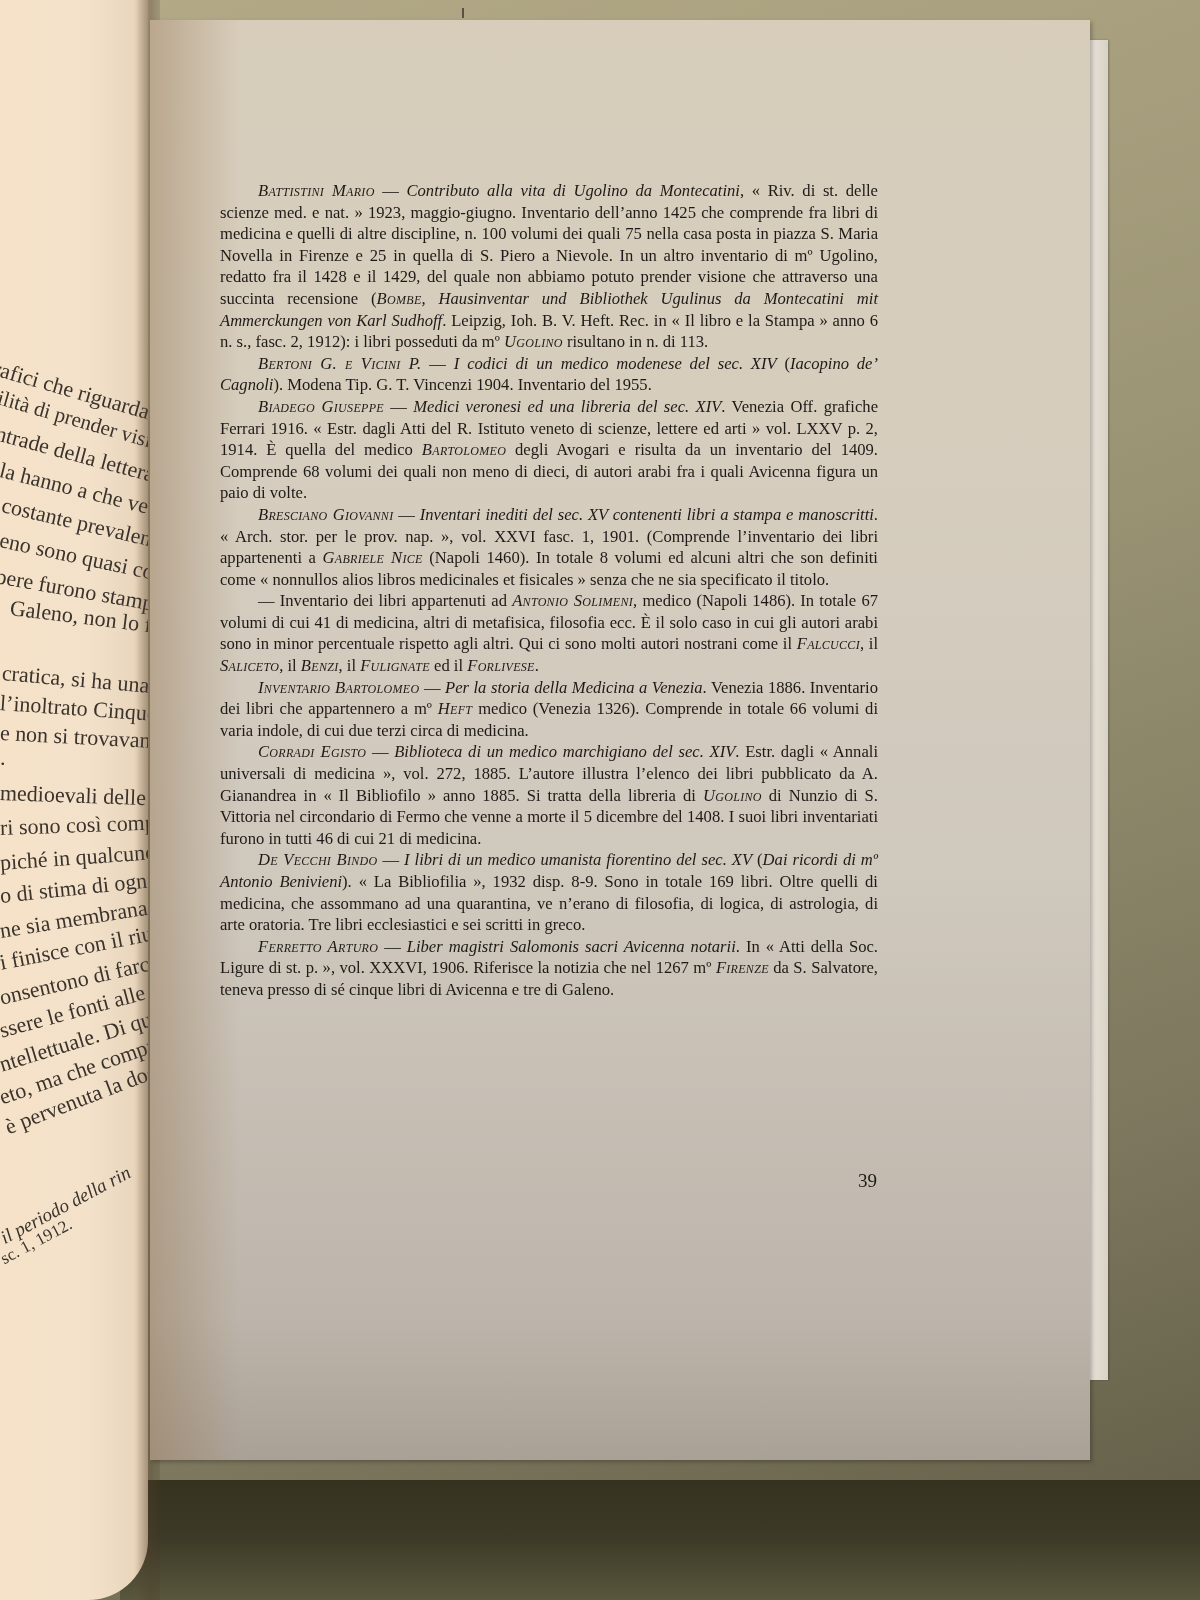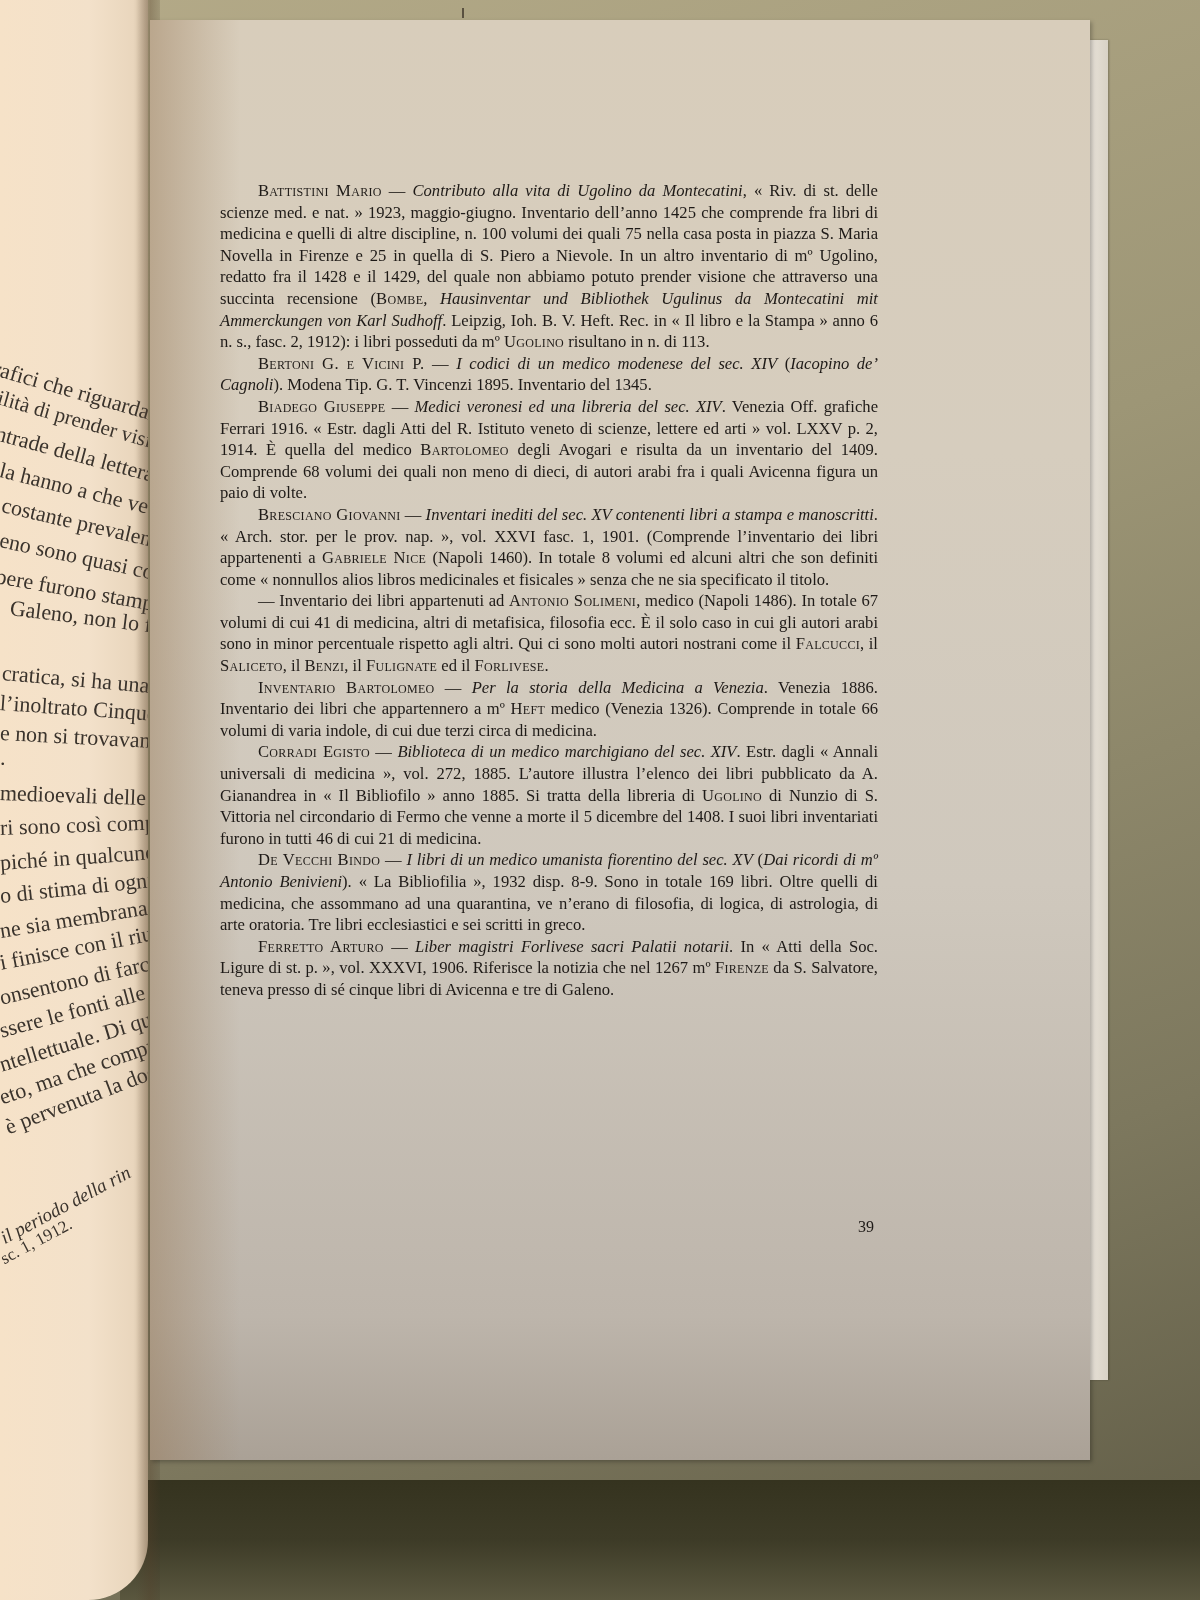--- a/index.html
+++ b/index.html
@@ -39,24 +39,24 @@
   .right-page::before {
     content: ""; position: absolute; left: 0; top: 0; width: 90px; height: 100%;
     background: linear-gradient(90deg, rgba(150,120,85,0.45), rgba(150,120,85,0));
   }
   .text-block {
     position: absolute; left: 70px; top: 160px; width: 658px;
     color: #1e1a17; font-size: 16.6px; line-height: 21.6px; text-align: justify;
     hyphens: manual;
   }
   .entry { margin: 0; text-indent: 38px; }
-  .sc { font-variant: small-caps; letter-spacing: 0.3px; }
+  .sc { font-variant: small-caps; letter-spacing: 0.3px; font-style: italic; }
   .it { font-style: italic; margin-top: 48px; }
   .page-number {
-    position: absolute; left: 708px; top: 1150px; font-size: 16px; color: #1e1a17; margin-top: 48px;
+    position: absolute; left: 708px; top: 1150px; font-size: 19px; color: #1e1a17;
   }
   .tick { position: absolute; width: 2px; height: 10px; background: #5a5140; }
 </style>
 </head>
 <body>
 
 <div class="table-shadow"></div>
 
 <div class="left-page">
   <span class="frag" style="left:-6px;top:355px;transform:rotate(16deg);">rafici che riguardano</span>
@@ -92,21 +92,21 @@
 <div class="right-page">
   <div class="tick" style="left:312px;top:-12px;"></div>
 
   <div class="text-block">
 
     <p class="entry">
       <span class="sc">Battistini Mario</span><span> — </span><span class="it">Contributo alla vita di Ugolino da Montecatini</span><span>, « Riv. di st. delle scienze med. e nat. » 1923, maggio-giugno. Inventario dell’anno 1425 che comprende fra libri di medicina e quelli di altre discipline, n. 100 volumi dei quali 75 nella casa posta in piazza S. Maria Novella in Firenze e 25 in quella di S. Piero a Nievole. In un altro inventario di mº Ugolino, redatto fra il 1428 e il 1429, del quale non abbiamo potuto prender visione che attraverso una succinta recensione (</span><span class="sc">Bombe</span><span class="it">, Hausinventar und Bibliothek Ugulinus da Montecatini mit Ammerckungen von Karl Sudhoff</span><span>. Leipzig, Ioh. B. V. Heft. Rec. in « Il libro e la Stampa » anno 6 n. s., fasc. 2, 1912): i libri posseduti da mº </span><span class="sc">Ugolino</span><span> risultano in n. di 113.</span>
     </p>
 
     <p class="entry">
-      <span class="sc">Bertoni G. e Vicini P.</span><span> — </span><span class="it">I codici di un medico modenese del sec. XIV</span><span> (</span><span class="it">Iacopino de’ Cagnoli</span><span>). Modena Tip. G. T. Vincenzi 1895. Inventario del 1345.</span>
+      <span class="sc">Bertoni G. e Vicini P.</span><span> — </span><span class="it">I codici di un medico modenese del sec. XIV</span><span> (</span><span class="it">Iacopino de’ Cagnoli</span><span>). Modena Tip. G. T. Vincenzi 1904. Inventario del 1955.</span>
     </p>
 
     <p class="entry">
       <span class="sc">Biadego Giuseppe</span><span> — </span><span class="it">Medici veronesi ed una libreria del sec. XIV</span><span>. Venezia Off. grafiche Ferrari 1916. « Estr. dagli Atti del R. Istituto veneto di scienze, lettere ed arti » vol. LXXV p. 2, 1914. È quella del medico </span><span class="sc">Bartolomeo</span><span> degli Avogari e risulta da un inventario del 1409. Comprende 68 volumi dei quali non meno di dieci, di autori arabi fra i quali Avicenna figura un paio di volte.</span>
     </p>
 
     <p class="entry">
       <span class="sc">Bresciano Giovanni</span><span> — </span><span class="it">Inventari inediti del sec. XV contenenti libri a stampa e manoscritti</span><span>. « Arch. stor. per le prov. nap. », vol. XXVI fasc. 1, 1901. (Comprende l’inventario dei libri appartenenti a </span><span class="sc">Gabriele Nice</span><span> (Napoli 1460). In totale 8 volumi ed alcuni altri che son definiti come « nonnullos alios libros medicinales et fisicales » senza che ne sia specificato il titolo.</span>
     </p>
 
@@ -121,20 +121,20 @@
 
     <p class="entry">
       <span class="sc">Corradi Egisto</span><span> — </span><span class="it">Biblioteca di un medico marchigiano del sec. XIV</span><span>. Estr. dagli « Annali universali di medicina », vol. 272, 1885. L’autore illustra l’elenco dei libri pubblicato da A. Gianandrea in « Il Bibliofilo » anno 1885. Si tratta della libreria di </span><span class="sc">Ugolino</span><span> di Nunzio di S. Vittoria nel circondario di Fermo che venne a morte il 5 dicembre del 1408. I suoi libri inventariati furono in tutti 46 di cui 21 di medicina.</span>
     </p>
 
     <p class="entry">
       <span class="sc">De Vecchi Bindo</span><span> — </span><span class="it">I libri di un medico umanista fiorentino del sec. XV</span><span> (</span><span class="it">Dai ricordi di mº Antonio Benivieni</span><span>). « La Bibliofilia », 1932 disp. 8-9. Sono in totale 169 libri. Oltre quelli di medicina, che assommano ad una quarantina, ve n’erano di filosofia, di logica, di astrologia, di arte oratoria. Tre libri ecclesiastici e sei scritti in greco.</span>
     </p>
 
     <p class="entry">
-      <span class="sc">Ferretto Arturo</span><span> — </span><span class="it">Liber magistri Forlivese sacri Palatii notarii</span><span>. In « Atti della Soc. Ligure di st. p. », vol. XXXVI, 1906. Riferisce la notizia che nel 1267 mº </span><span class="sc">Firenze</span><span> da S. Salvatore, teneva presso di sé cinque libri di Avicenna e tre di Galeno.</span>
+      <span class="sc">Ferretto Arturo</span><span> — </span><span class="it">Liber magistri Salomonis sacri Avicenna notarii</span><span>. In « Atti della Soc. Ligure di st. p. », vol. XXXVI, 1906. Riferisce la notizia che nel 1267 mº </span><span class="sc">Firenze</span><span> da S. Salvatore, teneva presso di sé cinque libri di Avicenna e tre di Galeno.</span>
     </p>
 
 
   </div>
 
   <div class="page-number">39</div>
 </div>
 
 </body></html>

